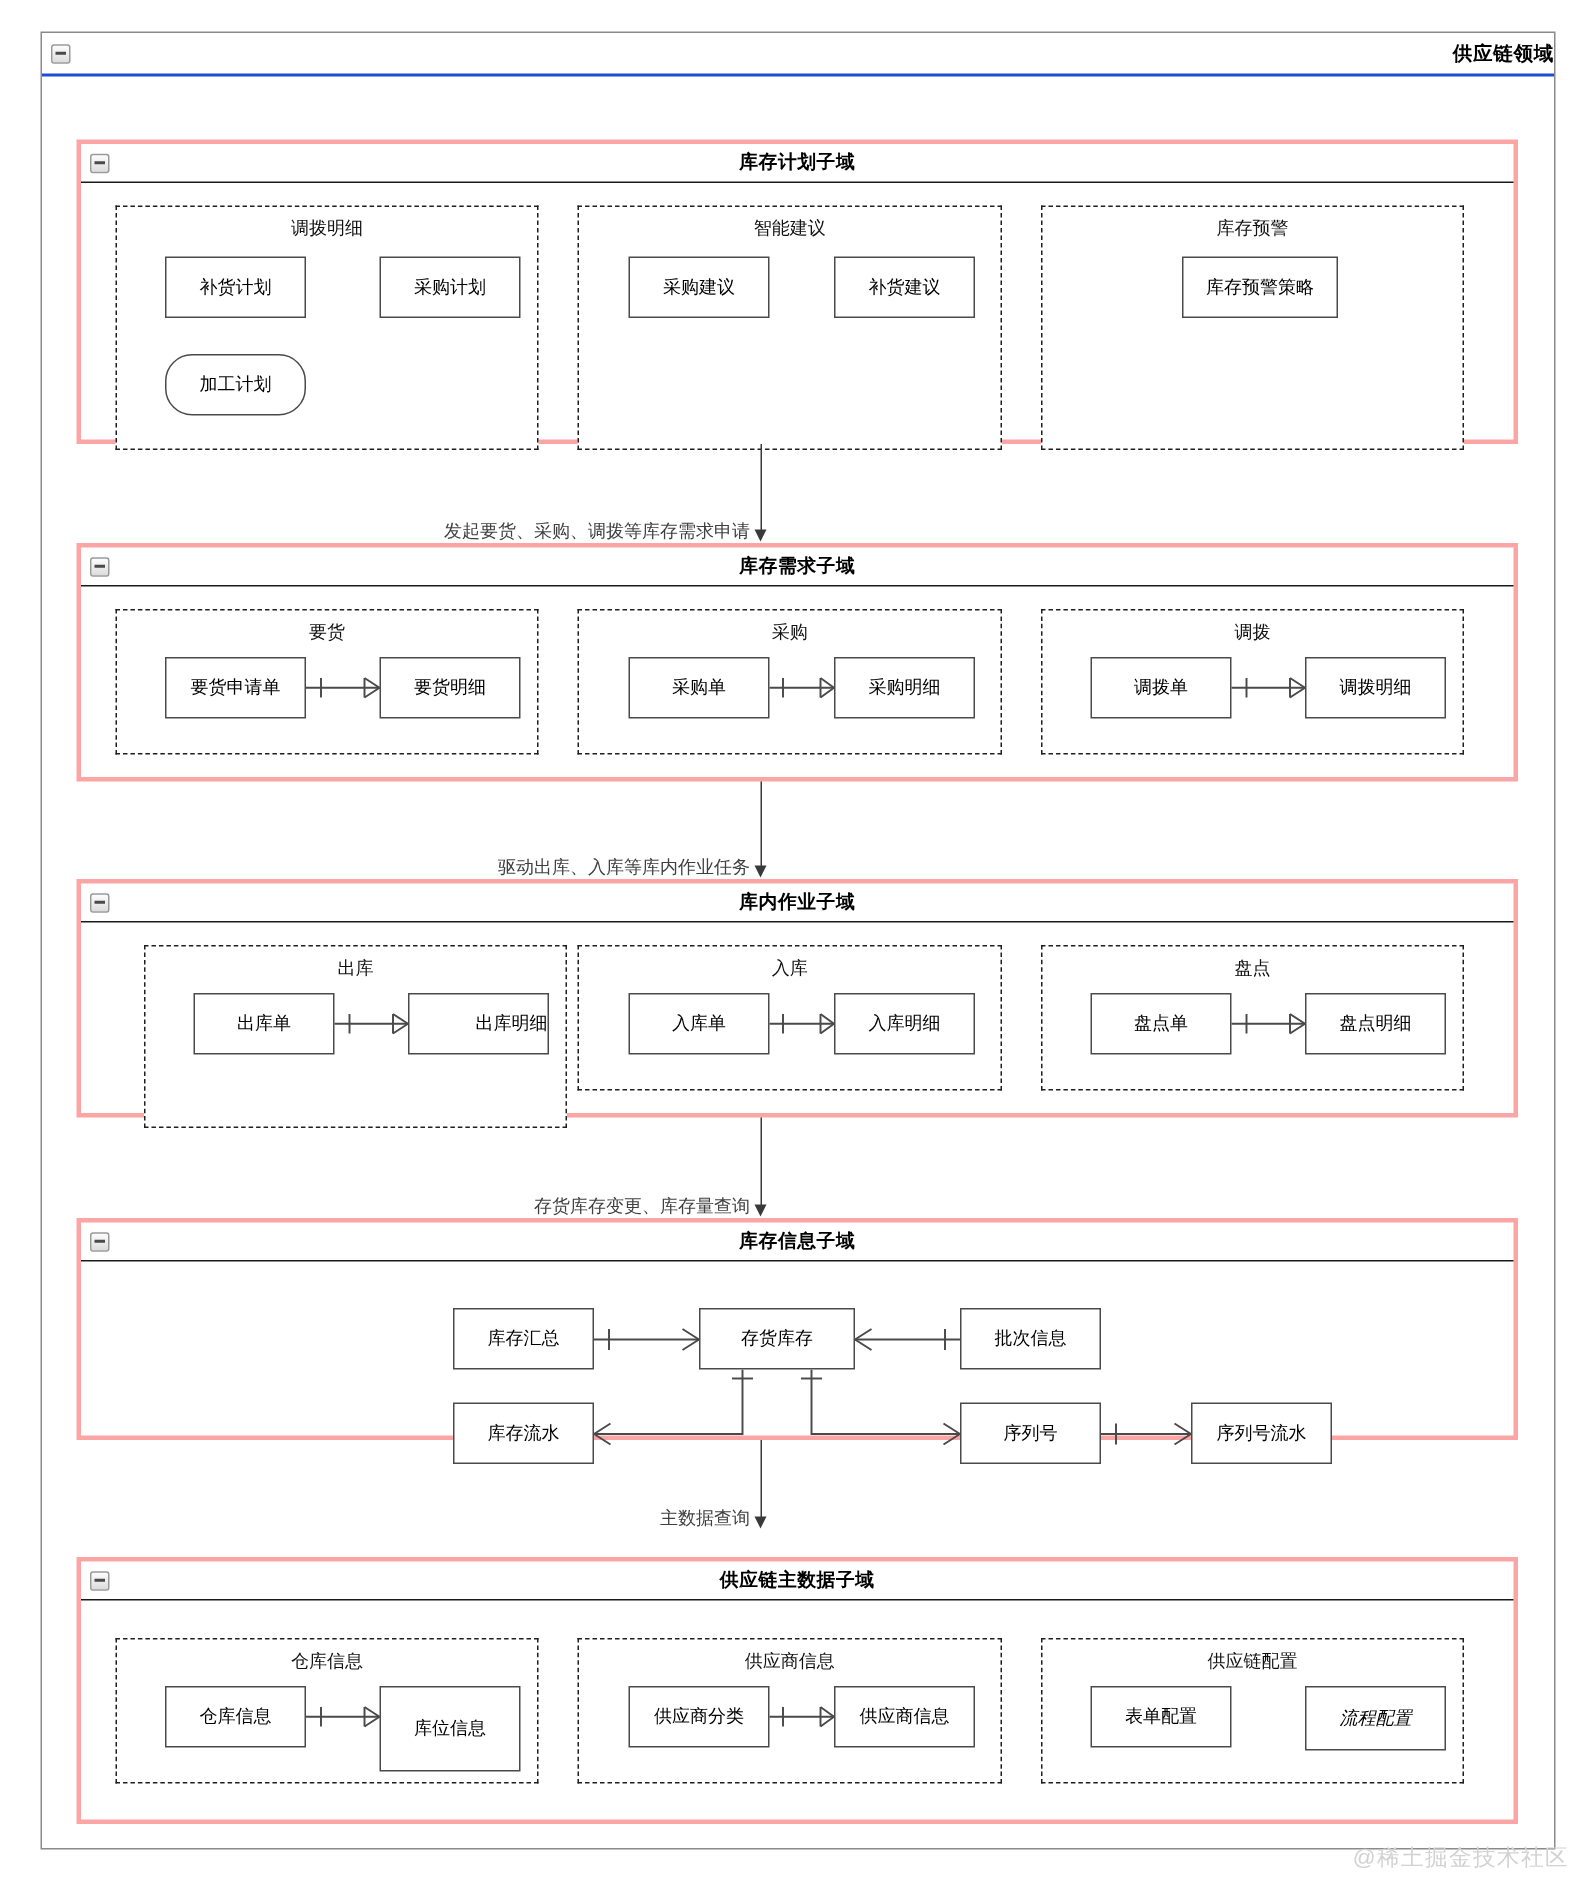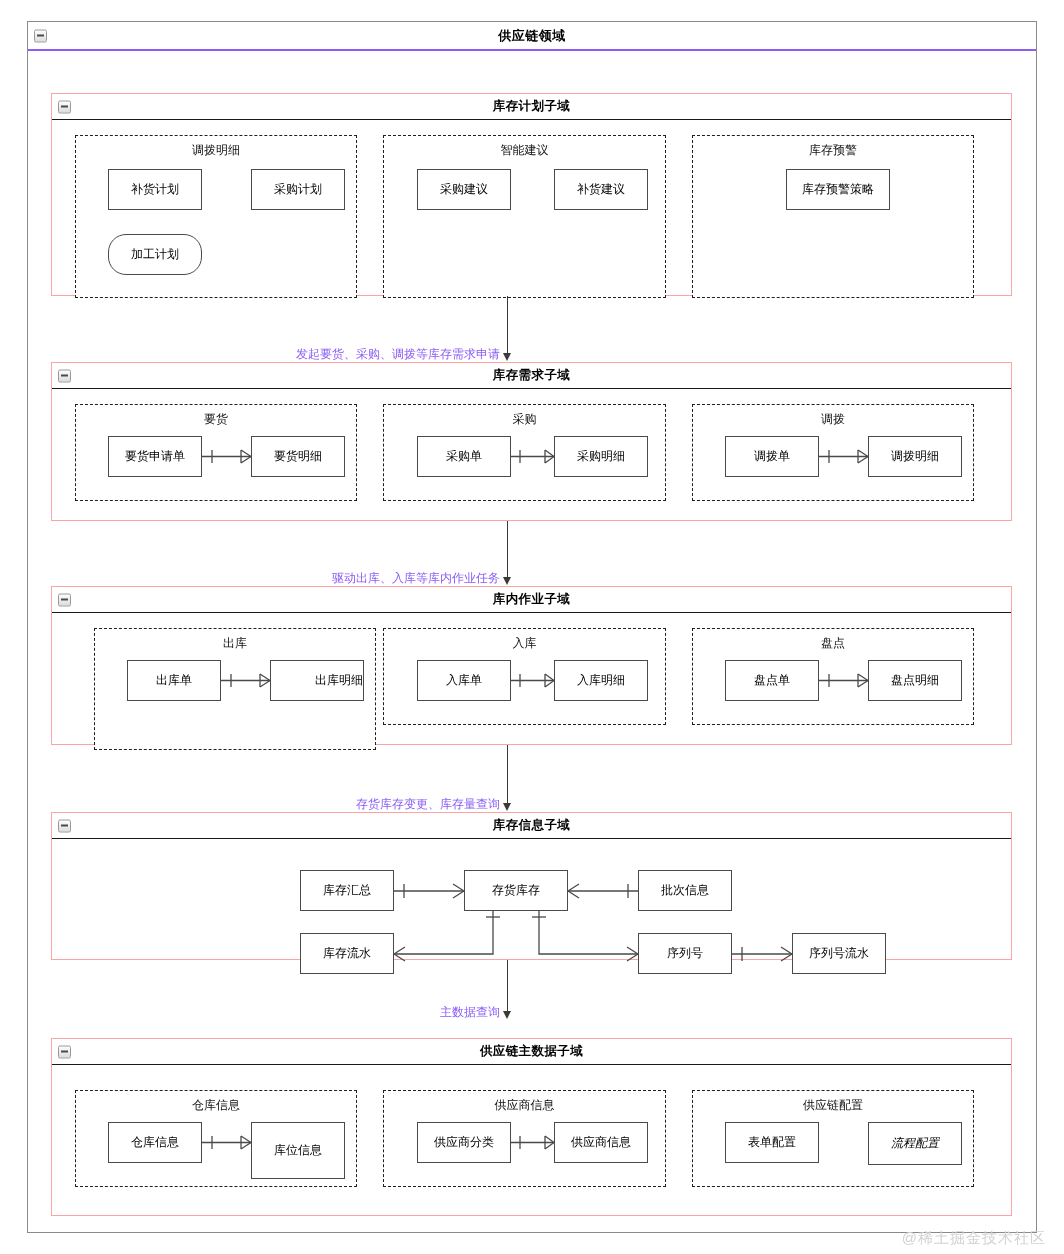--- a/index.html
+++ b/index.html
@@ -8,39 +8,39 @@
     font-family:"Liberation Sans","DejaVu Sans",sans-serif;
     color:#000000;
   }
 
   
   .domain{
     position:absolute;left:27px;top:21px;width:1010px;height:1212px;
     border:1px solid #8a8a8a;background:#ffffff;box-sizing:border-box;
   }
   .domain-head{
-    position:relative;height:27px;border-bottom:2px solid #8b5cf6;
-    display:flex;align-items:center;justify-content:center;
+    position:relative;height:27px;border-bottom:2px solid #1d4ed8;
+    display:flex;align-items:center;justify-content:flex-end;
   }
   .domain-title{font-size:13px;font-weight:bold;letter-spacing:.5px;}
   .domain-body{position:relative;padding:0;}
 
   
   .collapse-ico{
     position:absolute;left:6px;top:50%;transform:translateY(-50%);
     width:13px;height:13px;box-sizing:border-box;
     border:1px solid #9a9a9a;border-radius:2px;
     background:linear-gradient(#fdfdfd,#dcdcdc);
     display:flex;align-items:center;justify-content:center;
   }
   .collapse-ico i{display:block;width:7px;height:2px;background:#4a4a4a;}
 
   
   .sub{
-    position:absolute;border:1px solid #fca5a5;background:#fff;
+    position:absolute;border:3px solid #fca5a5;background:#fff;
     box-sizing:border-box;
   }
   .sub-head{
     position:relative;height:25px;border-bottom:1.5px solid #1a1a1a;
     display:flex;align-items:center;justify-content:center;
   }
   .sub-title{font-size:12.5px;font-weight:bold;letter-spacing:.4px;}
   .sub-body{position:relative;}
 
   
@@ -60,21 +60,21 @@
     justify-content:center;font-size:12px;color:#000;white-space:nowrap;
   }
 
   
   .wires{position:absolute;left:0;top:0;pointer-events:none;overflow:visible;}
   .wires line,.wires path,.wires polyline{stroke:#4a4a4a;stroke-width:1.3px;fill:none;}
 
   
   .flow{position:absolute;}
   .flow-label{
-    position:absolute;font-size:12px;color:#8b5cf6;white-space:nowrap;
+    position:absolute;font-size:12px;color:#404040;white-space:nowrap;
     transform:translateX(-100%);padding-right:7px;
   }
   .flow-line{position:absolute;width:1.3px;background:#3a3a3a;}
   .flow-head{
     position:absolute;width:0;height:0;
     border-left:4.5px solid transparent;border-right:4.5px solid transparent;
     border-top:8px solid #3a3a3a;
   }
 
   

